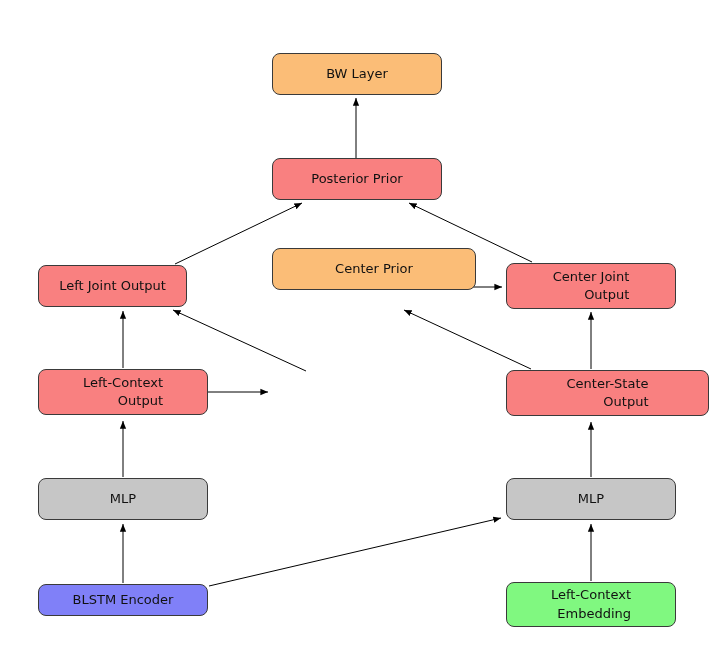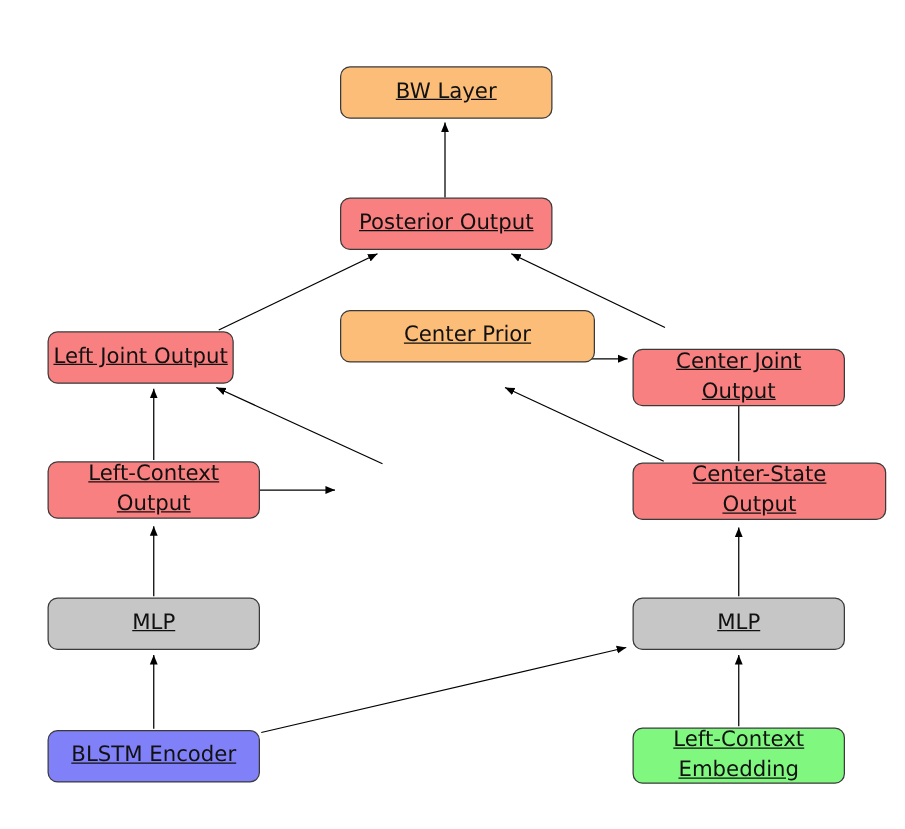--- a/index.html
+++ b/index.html
@@ -28,26 +28,25 @@
     stroke-width: 1;
   }
   .node {
     position: absolute;
     box-sizing: border-box;
     border: 1px solid var(--border, #3a3a3a);
     border-radius: 8px;
     display: flex;
     align-items: center;
     justify-content: center;
-    text-align: center;
-    font-size: 17px;
+    text-align: right;
+    font-size: 13px;
     line-height: 1.4;
     color: #111111;
     white-space: pre-line;
-    text-decoration: underline;
   }
   .fill-orange { background: var(--orange, #fbbd77); }
   .fill-red    { background: var(--red,    #f98080); }
   .fill-gray   { background: var(--gray,   #c6c6c6); }
   .fill-blue   { background: var(--blue,   #8080f8); }
   .fill-green  { background: var(--green,  #80f880); }
 </style>
 </head>
 <body>
 
@@ -70,38 +69,38 @@
     <line x1="591" y1="369" x2="591" y2="312" marker-end="url(#arrowhead)"></line>
     <line x1="123" y1="477" x2="123" y2="421" marker-end="url(#arrowhead)"></line>
     <line x1="591" y1="477" x2="591" y2="422" marker-end="url(#arrowhead)"></line>
     <line x1="123" y1="583" x2="123" y2="524" marker-end="url(#arrowhead)"></line>
     <line x1="591" y1="581" x2="591" y2="524" marker-end="url(#arrowhead)"></line>
     <line x1="209" y1="586" x2="501" y2="518" marker-end="url(#arrowhead)"></line>
   </svg>
 
   <div class="node fill-orange" style="left:272px; top:53px;  width:170px; height:42px;">BW Layer</div>
 
-  <div class="node fill-red" style="left:272px; top:158px; width:170px; height:42px;">Posterior Output</div>
+  <div class="node fill-red" style="left:272px; top:158px; width:170px; height:42px;">Posterior Prior</div>
 
   <div class="node fill-red" style="left:38px;  top:265px; width:149px; height:42px;">Left Joint Output</div>
 
   <div class="node fill-orange" style="left:272px; top:248px; width:204px; height:42px;">Center Prior</div>
 
-  <div class="node fill-red" style="left:506px; top:263px; width:170px; height:46px;margin-top:16px;">Center Joint
+  <div class="node fill-red" style="left:506px; top:263px; width:170px; height:46px;">Center Joint
 Output</div>
 
   <div class="node fill-red" style="left:38px;  top:369px; width:170px; height:46px;">Left-Context
 Output</div>
 
 
   <div class="node fill-red" style="left:506px; top:370px; width:203px; height:46px;">Center-State
 Output</div>
 
   <div class="node fill-gray" style="left:38px;  top:478px; width:170px; height:42px;">MLP</div>
 
   <div class="node fill-gray" style="left:506px; top:478px; width:170px; height:42px;">MLP</div>
 
-  <div class="node fill-blue" style="left:38px;  top:584px; width:170px; height:42px;">BLSTM Encoder</div>
+  <div class="node fill-blue" style="left:38px;  top:584px; width:170px; height:32px;">BLSTM Encoder</div>
 
   <div class="node fill-green" style="left:506px; top:582px; width:170px; height:45px;">Left-Context
 Embedding</div>
 
 </div>
 
 </body></html>

